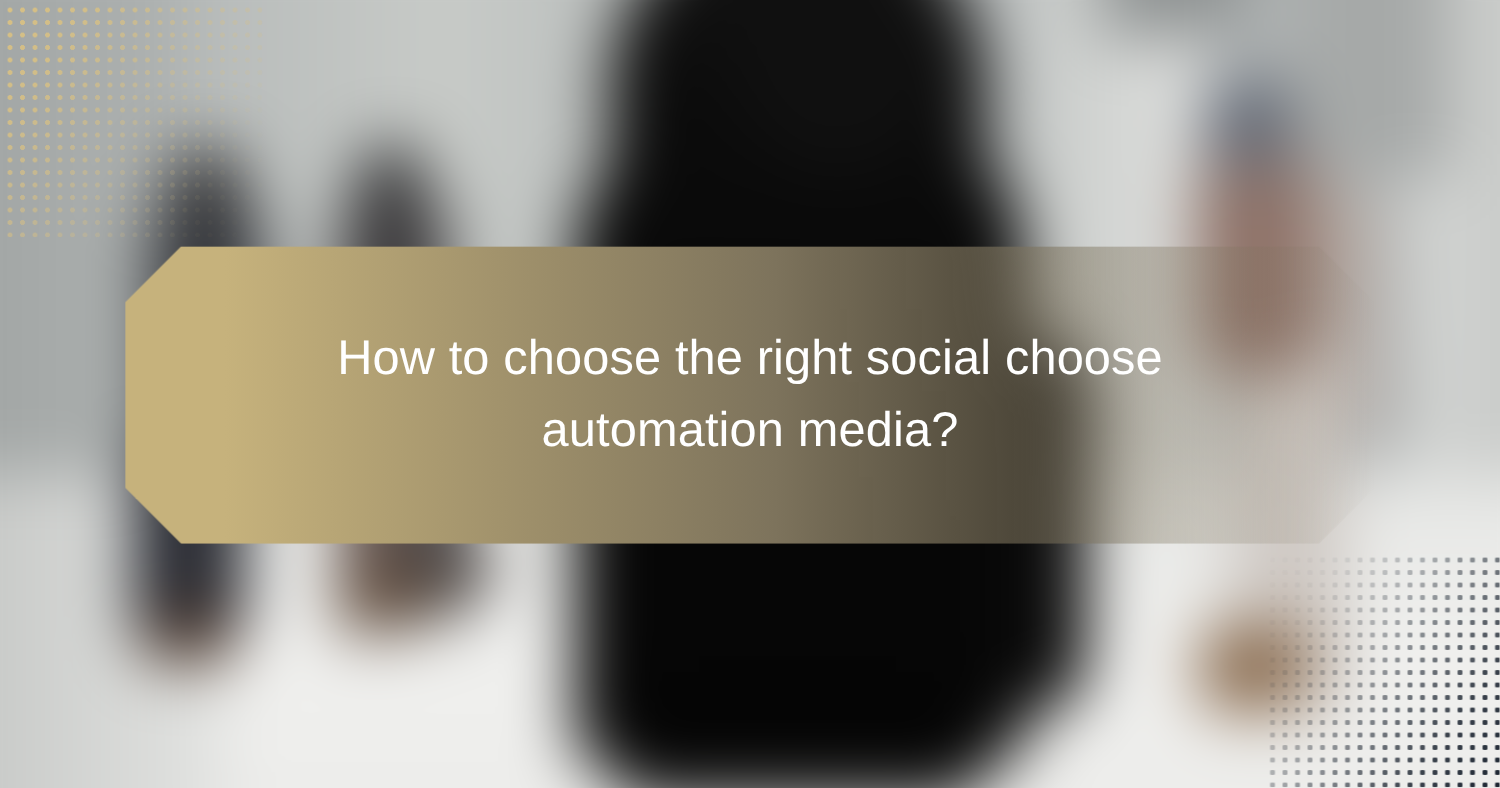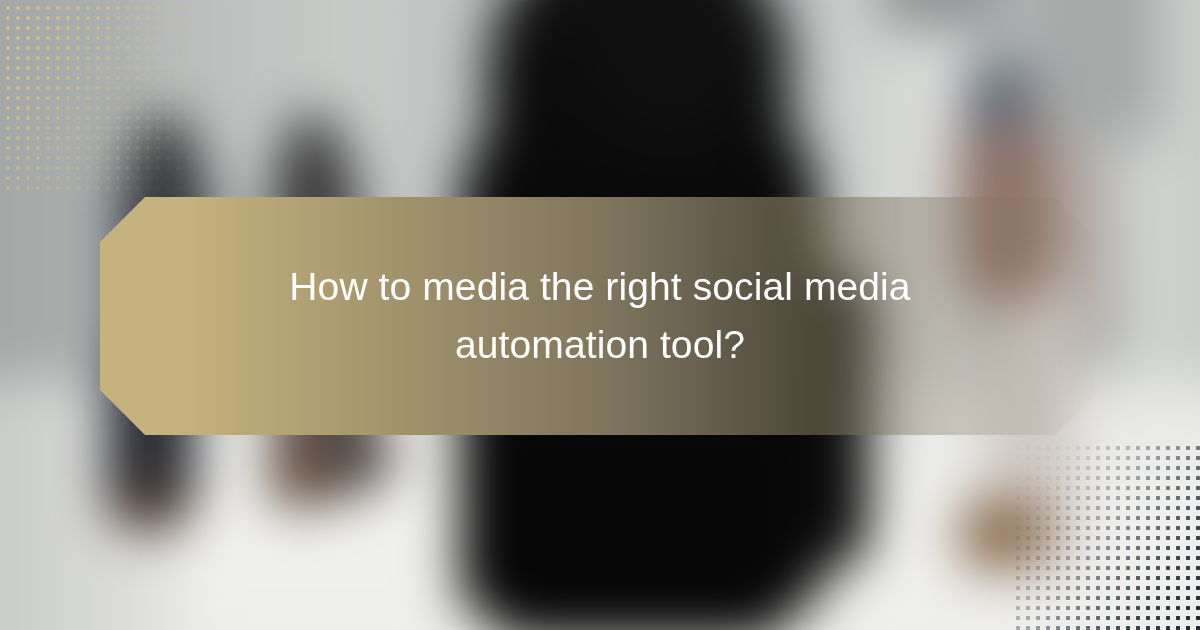--- a/index.html
+++ b/index.html
@@ -210,16 +210,16 @@
     <div class="ph fig-main-shoulder"></div>
     <div class="ph fig-main"></div>
     <div class="ph fig-main-head"></div>
   </div>
 
   <div class="dots" id="dots-tl" style="--dot: #d8c083;"></div>
   <div class="dots" id="dots-br" style="--dot: #1b2430;"></div>
 
   <div id="banner">
     <div id="banner-fill" style="background: linear-gradient(90deg, rgb(198, 178, 124) 0%, rgb(198, 178, 124) 8%, rgb(125, 115, 92) 52%, rgba(50, 50, 48, 0) 100%);"></div>
-    <h1 id="title" style="color: rgb(255, 255, 255);"><span>How to media the right social media</span><br><span>automation tool?</span></h1>
+    <h1 id="title" style="color: rgb(255, 255, 255);"><span>How to choose the right social choose</span><br><span>automation media?</span></h1>
   </div>
 
 </div>
 
 </body></html>

